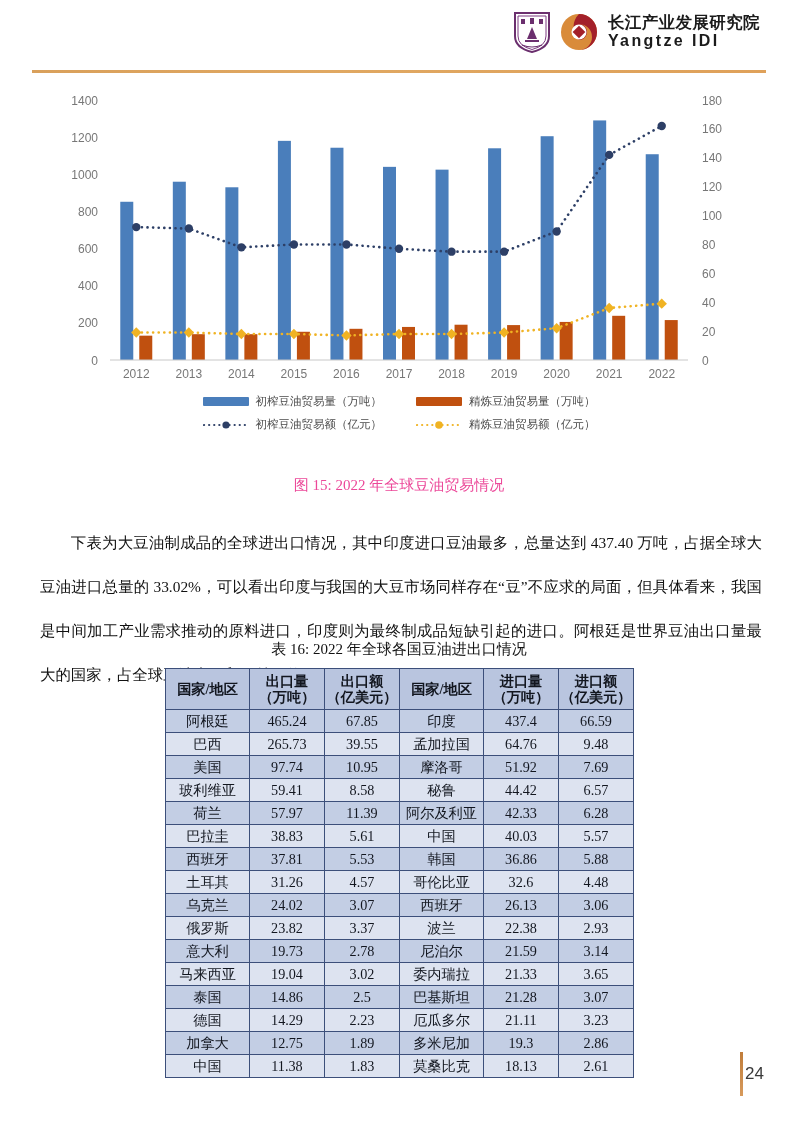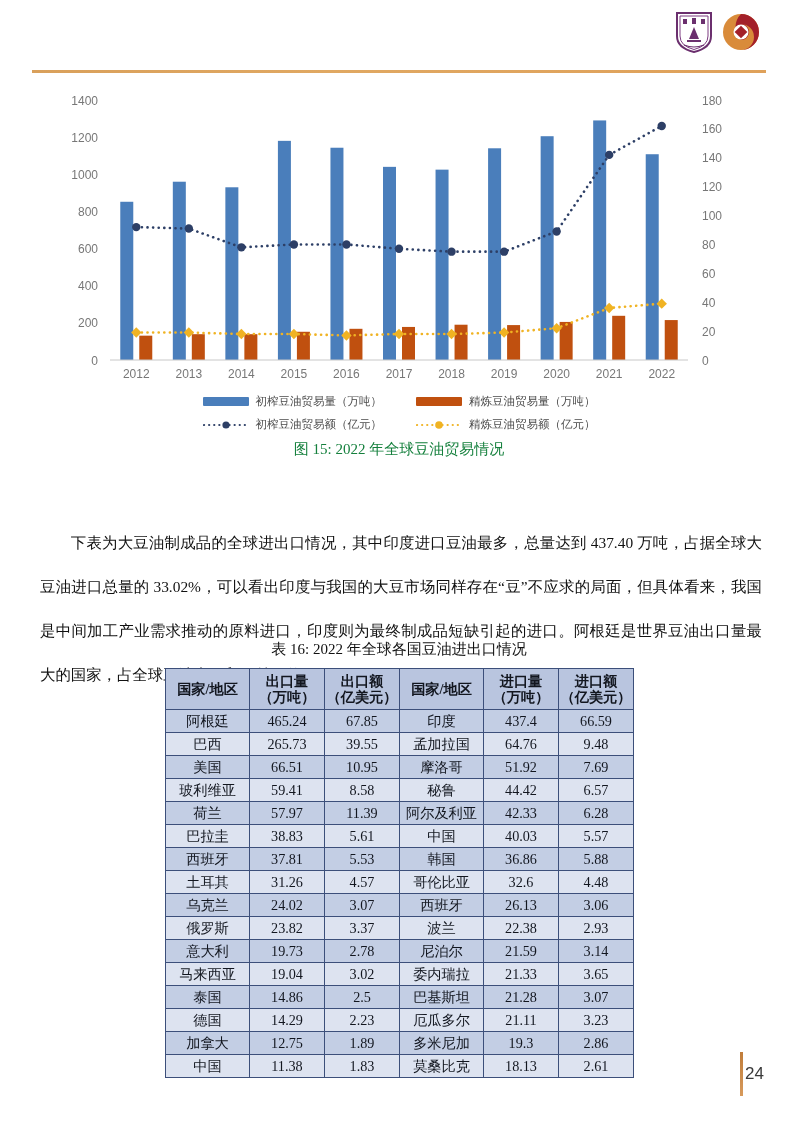--- a/index.html
+++ b/index.html
@@ -112,25 +112,25 @@
     width: 46px;
     height: 9px;
     display: block;
     border-radius: 1px;
   }
   .swatch-line { display: block; }
 
   #fig-caption {
     position: absolute;
     left: 0;
-    top: 348px;
+    top: 384px;
     width: 718px;
     text-align: center;
     font-size: 15px;
-    color: #15803d;
+    color: #ec4899;
   }
 
   
   #body-paragraph {
     position: absolute;
     left: 40px;
     top: 506px;
     width: 722px;
     font-size: 15.4px;
     line-height: 44px;
@@ -224,20 +224,24 @@
       <path d="M19 17 L24 29 H14 Z" fill="#6b2f6e"></path>
       <rect x="12" y="30" width="14" height="2" fill="#6b2f6e"></rect>
       <path d="M9 35 Q19 39 29 35" fill="none" stroke="#6b2f6e" stroke-width="1.2"></path>
     </svg>
     <svg id="swirl-icon" viewBox="0 0 38 38">
       <circle cx="19" cy="19" r="18" fill="#d98b3a"></circle>
       <path d="M19 1 A18 18 0 0 1 19 37 A13 13 0 0 0 19 11 A8 8 0 0 1 19 27 A18 18 0 0 1 19 1 Z" fill="#a3202a"></path>
       <circle cx="19" cy="19" r="7.5" fill="#ffffff"></circle>
       <rect x="14.5" y="14.5" width="9" height="9" transform="rotate(45 19 19)" fill="#a3202a"></rect>
     </svg>
+    <div id="logo-text">
+      <span id="logo-cn">长江产业发展研究院</span>
+      <span id="logo-en">Yangtze IDI</span>
+    </div>
   </div>
   <div id="header-rule"></div>
 </div>
 
 <div id="chart-figure">
 
   <div id="chart-plot">
     <svg id="chart-svg" width="718" height="300" viewBox="0 0 718 300">
       <g id="svg-left-ticks">
           <text x="58" y="272.5" text-anchor="end" font-family="Liberation Sans, sans-serif" font-size="12" fill="#777">0</text>
@@ -399,21 +403,21 @@
         <tr>
           <td>巴西</td>
           <td>265.73</td>
           <td>39.55</td>
           <td>孟加拉国</td>
           <td>64.76</td>
           <td>9.48</td>
         </tr>
         <tr>
           <td>美国</td>
-          <td>66.51</td>
+          <td>97.74</td>
           <td>10.95</td>
           <td>摩洛哥</td>
           <td>51.92</td>
           <td>7.69</td>
         </tr>
         <tr>
           <td>玻利维亚</td>
           <td>59.41</td>
           <td>8.58</td>
           <td>秘鲁</td>

